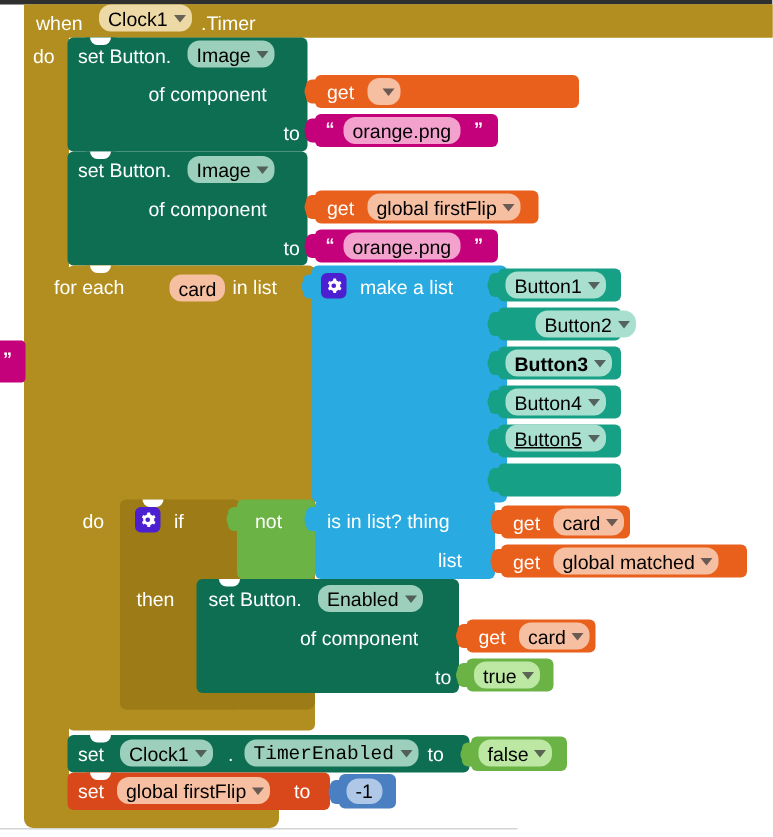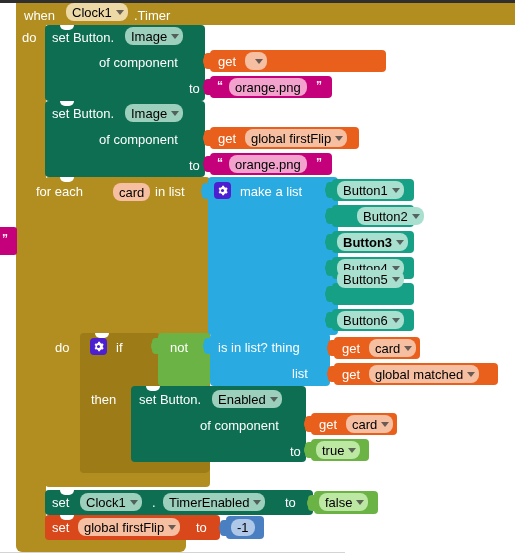--- a/index.html
+++ b/index.html
@@ -189,31 +189,27 @@
     <div class="plug c-comp" style="top:3px;"></div>
   </div>
   <div class="fld f-comp" style="left:337px;top:259px;height:18px;">
     <span class="cap">Button4</span>
     <span class="arrow"></span>
   </div>
 
   <div class="blk c-comp" style="left:332px;top:283px;width:82px;height:22px;border-radius:4px;">
     <div class="plug c-comp" style="top:3px;"></div>
   </div>
-  <div class="fld f-comp" style="left:337px;top:270px;height:18px;">
+  <div class="fld f-comp" style="left:337px;top:283px;height:18px;text-decoration:underline;">
     <span class="cap">Button5</span>
     <span class="arrow"></span>
   </div>
 
   <div class="blk c-comp" style="left:332px;top:309px;width:82px;height:22px;border-radius:4px;">
     <div class="plug c-comp" style="top:3px;"></div>
-  </div>
-  <div class="fld f-comp" style="left:337px;top:311px;height:18px;">
-    <span class="cap">Button6</span>
-    <span class="arrow"></span>
   </div>
 
   <div class="blk c-ctrl-d" style="left:80px;top:333px;width:80px;height:140px;border-radius:4px;">
     <div class="notch" style="left:12px;"></div>
   </div>
   <div class="blk c-ctrl-d" style="left:80px;top:459px;width:130px;height:14px;border-radius:0 0 5px 5px;"></div>
   <div class="gear" style="left:90px;top:338px;">
     <svg width="11" height="11" viewBox="0 0 24 24" aria-hidden="true">
       <path fill="#ffffff" d="M12 8a4 4 0 100 8 4 4 0 000-8zm9.4 4c0-.6-.05-1.2-.15-1.75l2.1-1.6-2-3.46-2.5 1a8.9 8.9 0 00-3-1.74L15.4 1.6h-4l-.45 2.85a8.9 8.9 0 00-3 1.74l-2.5-1-2 3.46 2.1 1.6C5.45 10.8 5.4 11.4 5.4 12s.05 1.2.15 1.75l-2.1 1.6 2 3.46 2.5-1a8.9 8.9 0 003 1.74l.45 2.85h4l.45-2.85a8.9 8.9 0 003-1.74l2.5 1 2-3.46-2.1-1.6c.1-.55.15-1.15.15-1.75z"></path>
       <circle cx="12" cy="12" r="3.4" fill="#4C1FD0"></circle>
@@ -281,21 +277,21 @@
 
   <div class="blk c-setcmp" style="left:45px;top:490px;width:268px;height:25px;border-radius:4px;">
     <div class="notch" style="left:12px;"></div>
   </div>
   <div class="lbl" style="left:52px;top:496px;">set</div>
   <div class="fld f-setcmp" style="left:80px;top:493px;height:18px;">
     <span class="cap">Clock1</span>
     <span class="arrow"></span>
   </div>
   <div class="lbl" style="left:152px;top:496px;">.</div>
-  <div class="fld f-setcmp" style="left:163px;top:493px;height:18px;">
+  <div class="fld f-setcmp" style="left:163px;top:493px;height:18px;font-family:Liberation Mono, monospace;">
     <span class="cap">TimerEnabled</span>
     <span class="arrow"></span>
   </div>
   <div class="lbl" style="left:285px;top:496px;">to</div>
 
   <div class="blk c-logic" style="left:314px;top:491px;width:64px;height:23px;border-radius:4px;">
     <div class="plug c-logic" style="top:4px;"></div>
   </div>
   <div class="fld f-logic" style="left:319px;top:493px;height:18px;">
     <span class="cap">false</span>

